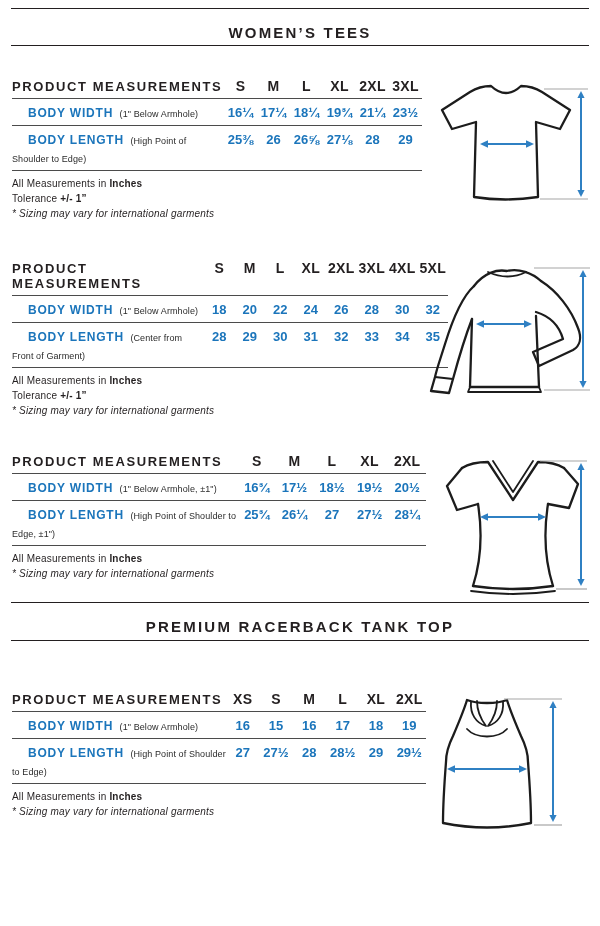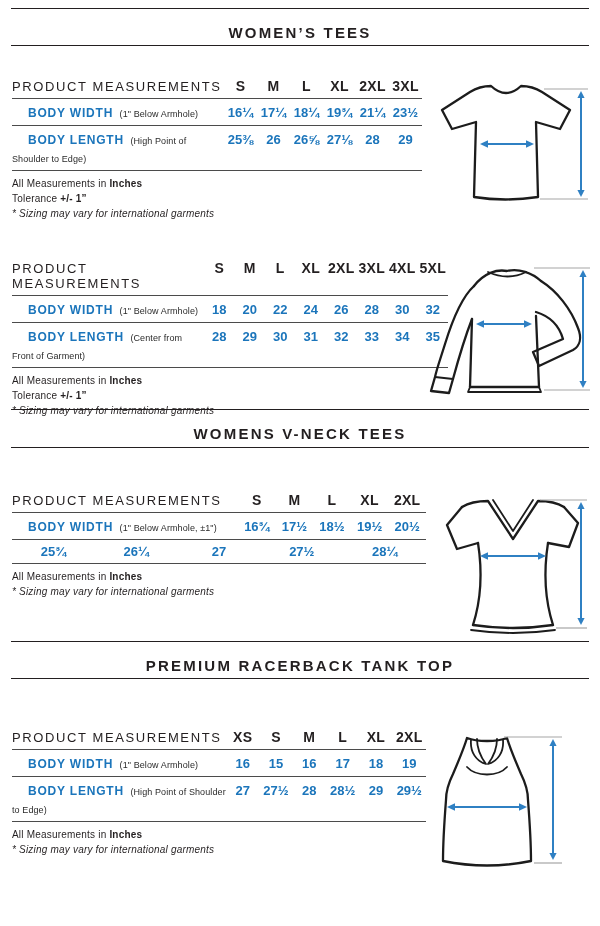--- a/index.html
+++ b/index.html
@@ -37,21 +37,21 @@
   .s1 .mtable{width:410px;margin-top:28px;}
   .s2 .mtable{width:436px;margin-top:22px;}
   .s3 .mtable{width:414px;margin-top:40px;}
   .s4 .mtable{width:414px;margin-top:46px;}
   .s1 .lab{flex:0 0 212px;}
   .s2 .lab{flex:0 0 192px;}
   .s3 .lab{flex:0 0 226px;}
   .s4 .lab{flex:0 0 214px;}
 
   .trow{display:flex;align-items:baseline;border-bottom:1.5px solid var(--rule);padding:4px 0;}
-  .hlabel{font-size:13px;font-weight:normal;letter-spacing:1.6px;}
+  .hlabel{font-size:13px;font-weight:bold;letter-spacing:1.6px;}
   .cell.sz{flex:1;text-align:center;font-size:14px;font-weight:bold;letter-spacing:.3px;}
   .rlabel{color:var(--blue);font-weight:bold;font-size:12px;letter-spacing:.8px;padding-left:16px;}
   .rsub{font-size:9px;color:#2b2b2b;margin-left:2px;letter-spacing:.1px;}
   .cell.val{flex:1;text-align:center;color:var(--blue);font-weight:bold;font-size:13px;}
 
   .notes{margin-top:7px;font-size:10px;}
   .note{margin:0 0 4px;letter-spacing:.2px;}
   .note.sizing{font-style:italic;font-weight:normal;}
 
   .illus{position:absolute;}
@@ -206,23 +206,20 @@
             <line class="aline" x1="161" y1="17" x2="161" y2="121"></line>
             <polygon class="ahead" points="161,10 157.4,17 164.6,17"></polygon>
             <polygon class="ahead" points="161,128 157.4,121 164.6,121"></polygon>
           </g>
         </svg>
       </div>
     </div>
   </section>
 
   <section class="sec s3">
-    <div class="sec-header">
-      <h2 class="sec-title">WOMENS V-NECK TEES</h2>
-    </div>
     <div class="sec-body">
       <div class="mtable">
         <div class="trow thead">
           <div class="cell lab hlabel">PRODUCT MEASUREMENTS</div>
           <div class="cell sz">S</div>
           <div class="cell sz">M</div>
           <div class="cell sz">L</div>
           <div class="cell sz">XL</div>
           <div class="cell sz">2XL</div>
         </div>
@@ -231,20 +228,24 @@
             <span class="rlabel">BODY WIDTH</span>
             <span class="rsub">(1" Below Armhole, ±1")</span>
           </div>
           <div class="cell val">16¾</div>
           <div class="cell val">17½</div>
           <div class="cell val">18½</div>
           <div class="cell val">19½</div>
           <div class="cell val">20½</div>
         </div>
         <div class="trow">
+          <div class="cell lab">
+            <span class="rlabel">BODY LENGTH</span>
+            <span class="rsub">(High Point of Shoulder to Edge, ±1")</span>
+          </div>
           <div class="cell val">25¾</div>
           <div class="cell val">26¼</div>
           <div class="cell val">27</div>
           <div class="cell val">27½</div>
           <div class="cell val">28¼</div>
         </div>
       </div>
       <div class="notes">
         <p class="note"><span>All Measurements in </span><b>Inches</b></p>
         <p class="note sizing">* Sizing may vary for international garments</p>

